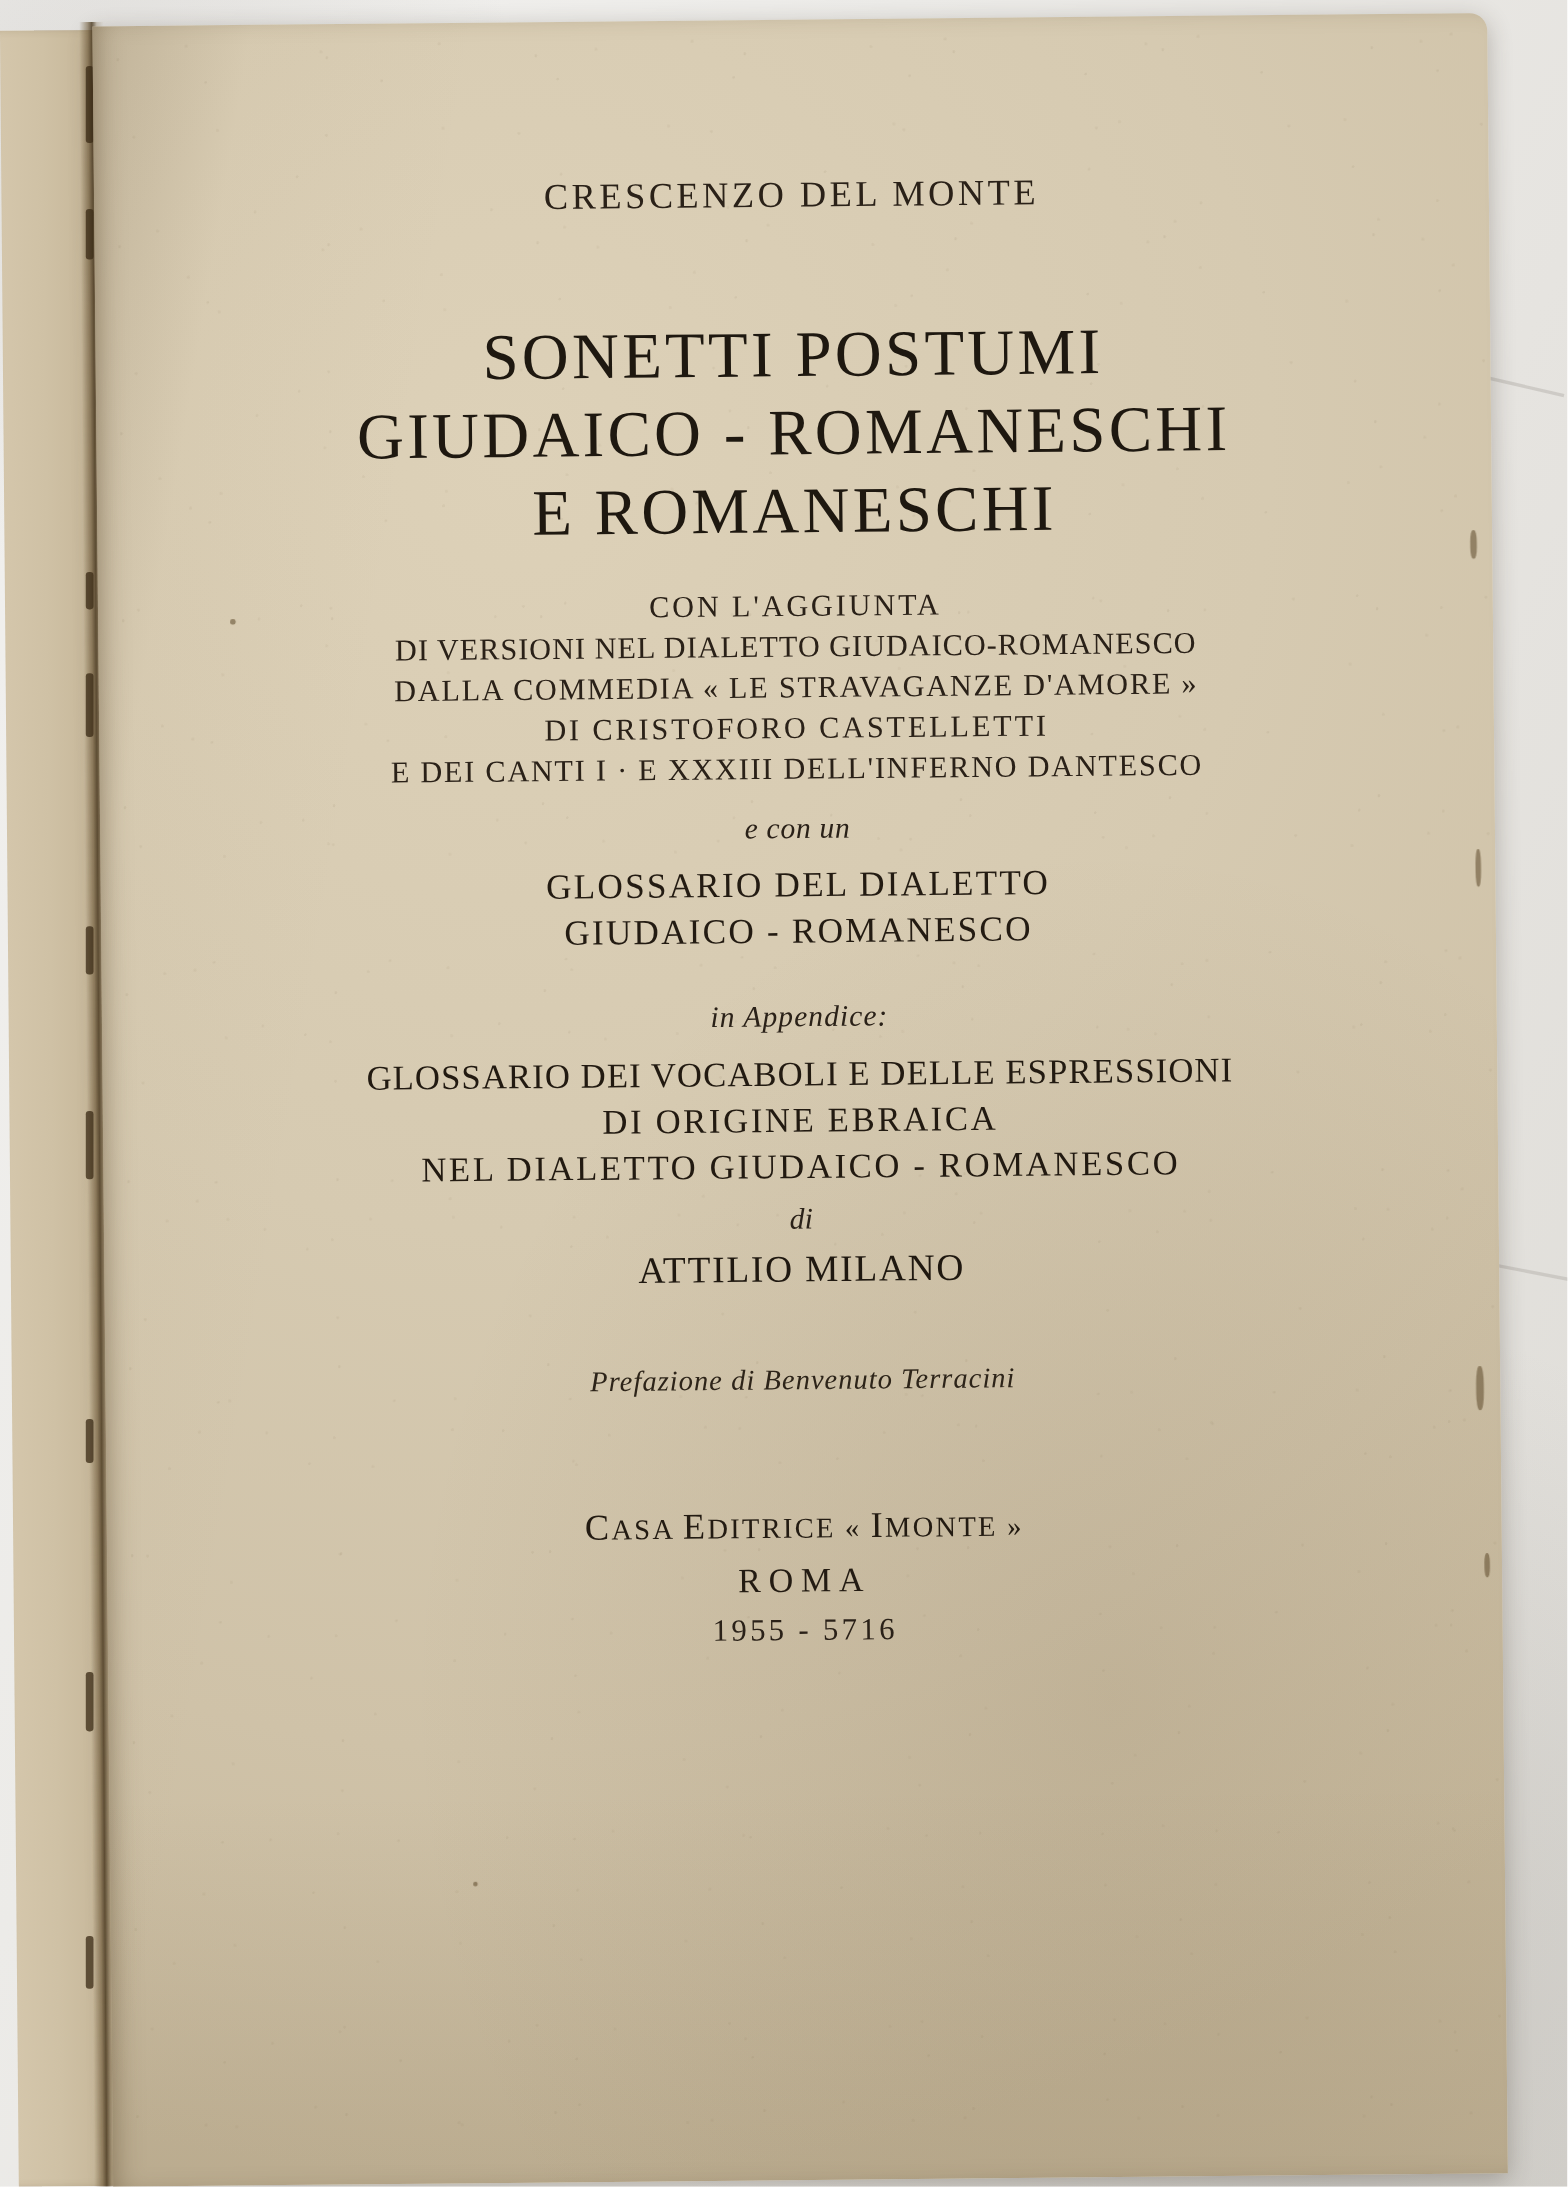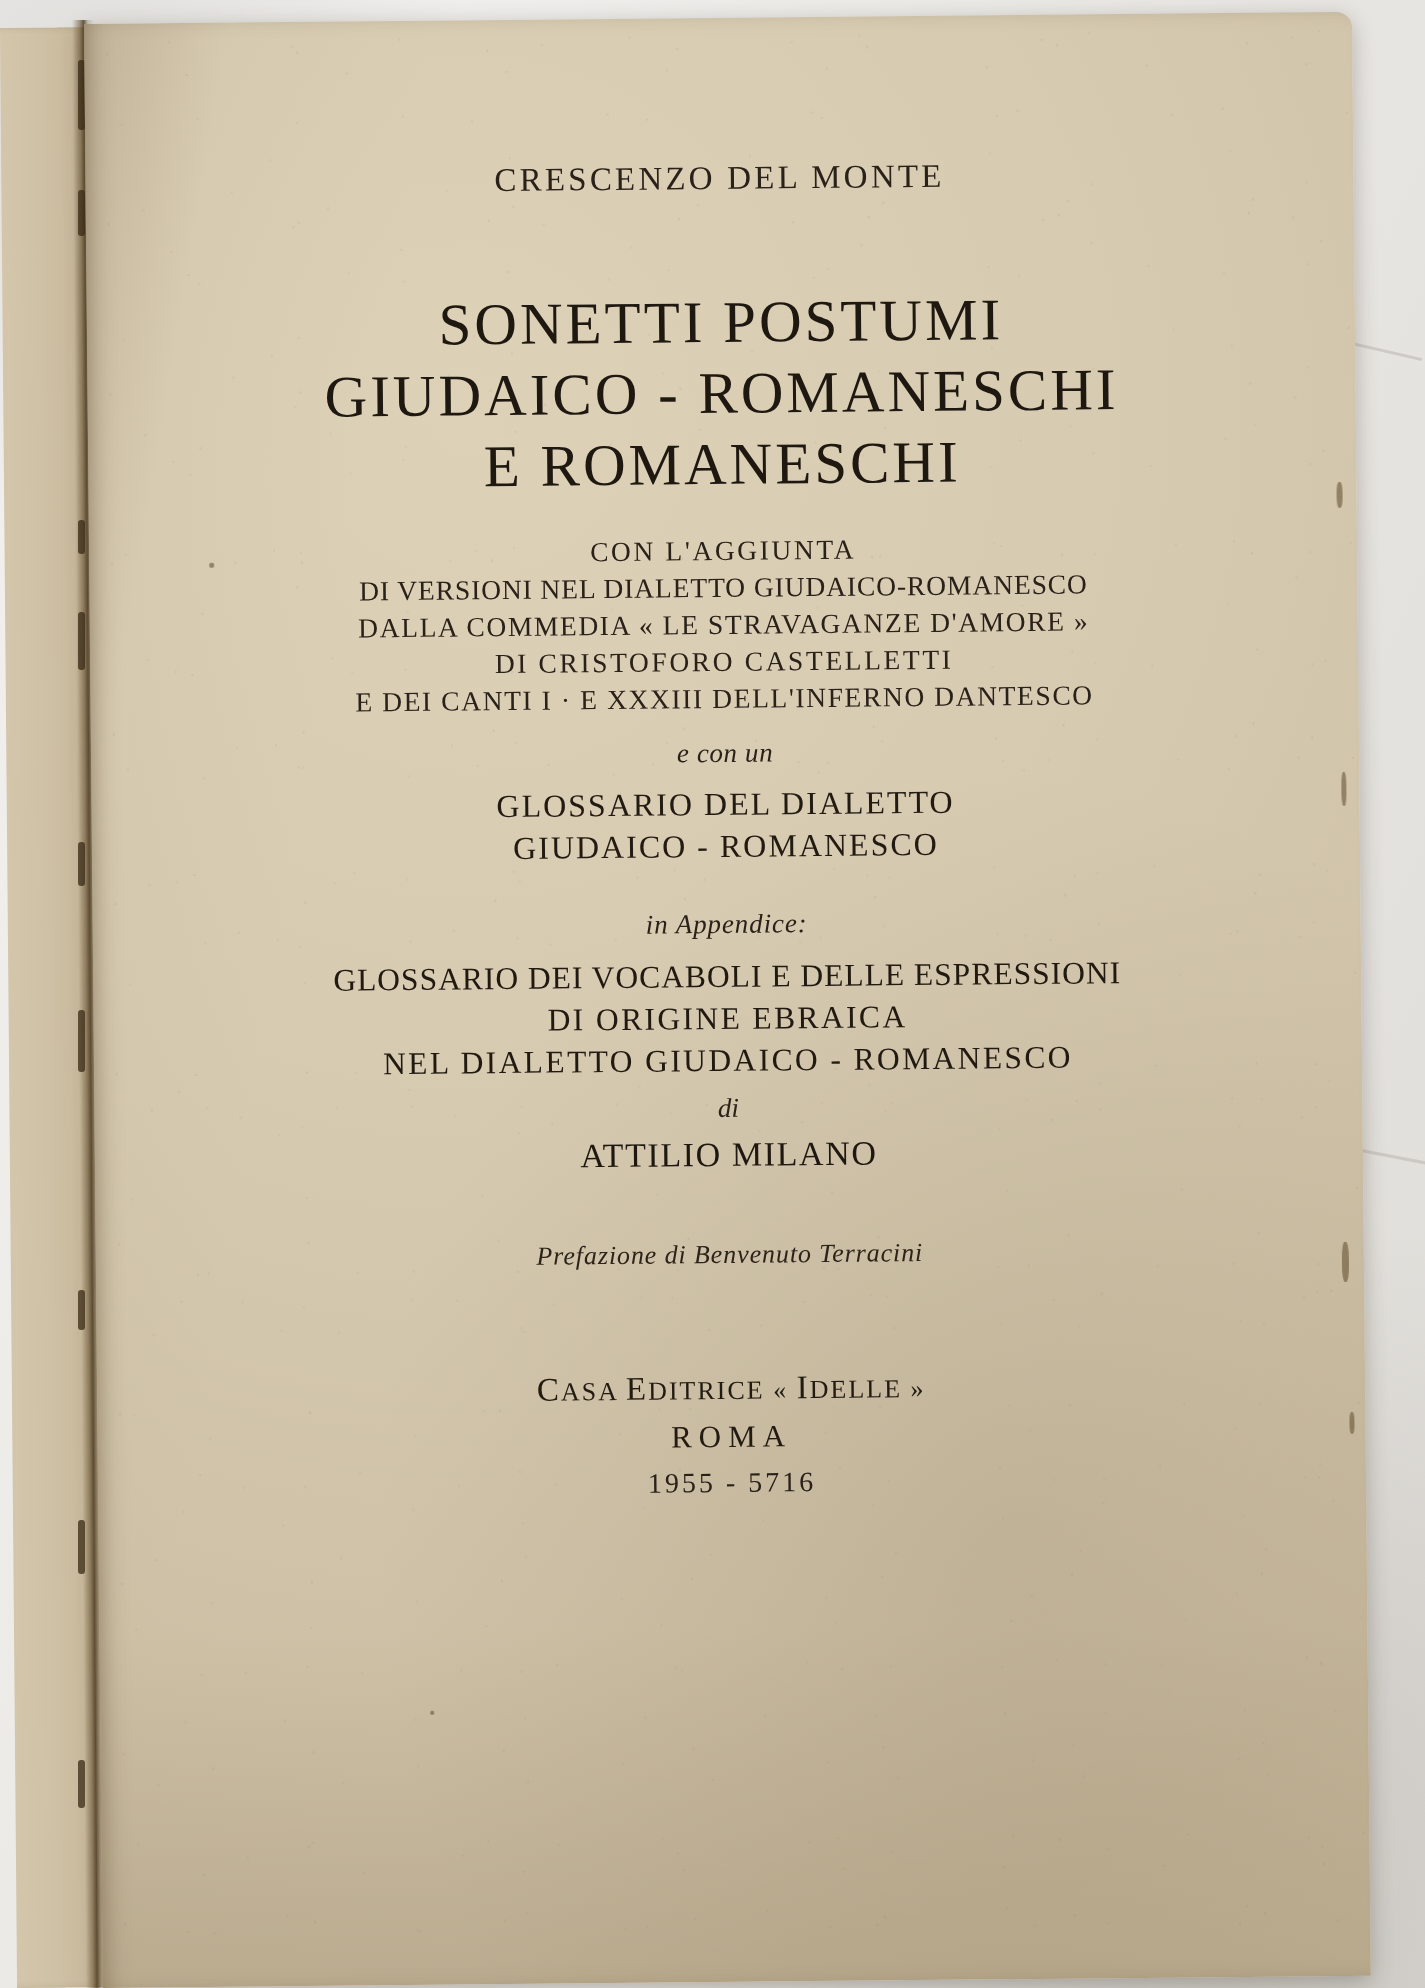--- a/index.html
+++ b/index.html
@@ -317,20 +317,20 @@
         <div class="ln spaced">NEL DIALETTO GIUDAICO - ROMANESCO</div>
       </div>
 
       <div class="ln di-lead">di</div>
 
       <div class="ln editor-name">ATTILIO MILANO</div>
 
       <div class="ln preface">Prefazione di Benvenuto Terracini</div>
 
       <div class="imprint">
-        <div class="ln publisher"><span>C</span><span class="sc">ASA </span><span>E</span><span class="sc">DITRICE </span><span class="sc">« </span><span>I</span><span class="sc">DELLE</span><span class="sc"> »</span></div>
+        <div class="ln publisher"><span>C</span><span class="sc">ASA </span><span>E</span><span class="sc">DITRICE </span><span class="sc">« </span><span>I</span><span class="sc">MONTE</span><span class="sc"> »</span></div>
         <div class="ln city">ROMA</div>
         <div class="ln year">1955 - 5716</div>
       </div>
 
     </div>
   </div>
 </div>
 
 </body></html>

